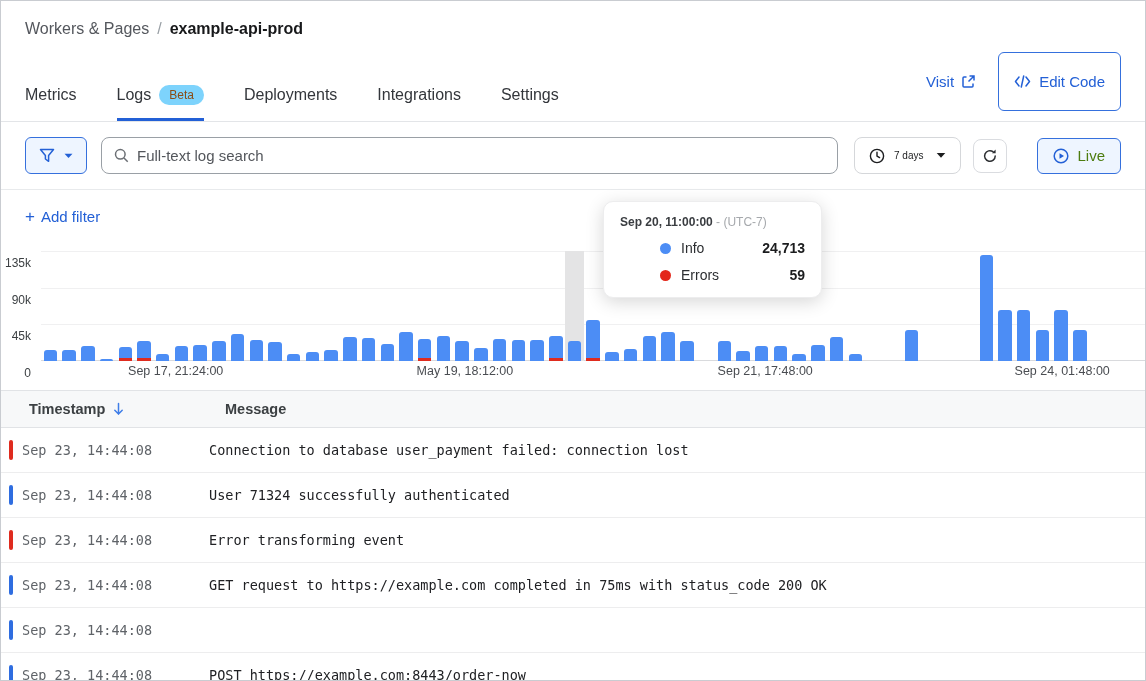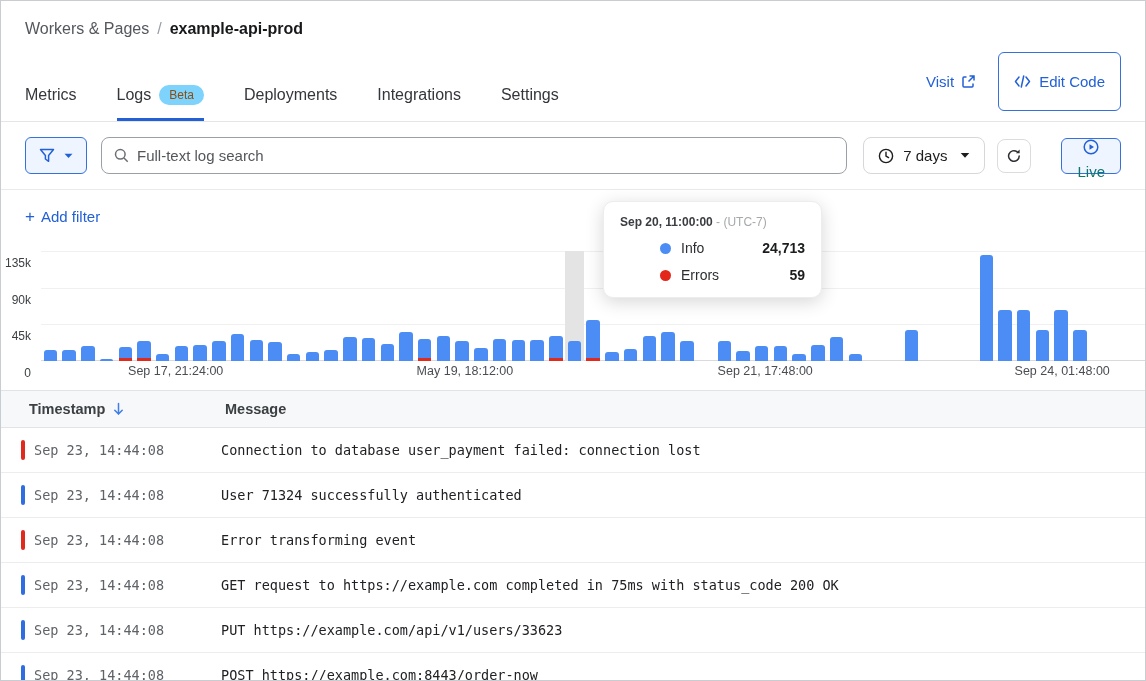--- a/index.html
+++ b/index.html
@@ -28,25 +28,25 @@
   .hdr-divider { border-bottom:1px solid #e3e5e8; }
   
   .toolbar { display:flex; align-items:center; gap:10px; padding:15px 24px; border-bottom:1px solid #e8eaec; }
   .filter-btn { display:flex; align-items:center; justify-content:center; gap:9px; width:62px; height:37px;
        background:#eef5ff; border:1px solid #3570dd; border-radius:6px; cursor:pointer; }
   .search-wrap { flex:1; display:flex; align-items:center; gap:8px; height:37px; margin-left:4px;
        border:1px solid #9aa0a6; border-radius:8px; padding:0 12px; background:#fff; }
   .search-wrap input { border:none; outline:none; flex:1; font-size:15px; font-family:"Liberation Sans",sans-serif; color:#202124; }
   .search-wrap input::placeholder { color:#53565b; }
   .time-btn { display:flex; align-items:center; gap:9px; height:37px; padding:0 14px; margin-left:6px;
-       background:#fff; border:1px solid #d5d7da; border-radius:8px; font-size:15px; color:#1c1d1f; cursor:pointer; }
+       background:#fff; border:1px solid #d5d7da; border-radius:8px; font-size:10px; color:#1c1d1f; cursor:pointer; }
   .refresh-btn { display:flex; align-items:center; justify-content:center; width:34px; height:34px; margin-left:2px;
        background:#fff; border:1px solid #dadce0; border-radius:8px; cursor:pointer; }
   .live-btn { display:flex; align-items:center; gap:8px; height:36px; padding:0 15px; margin-left:20px;
-       background:#eef5ff; border:1px solid #3570dd; border-radius:6px; color:#0f766e; font-size:15px; cursor:pointer;flex-direction:column; }
+       background:#eef5ff; border:1px solid #3570dd; border-radius:6px; color:#4d7c0f; font-size:15px; cursor:pointer; }
   
   .add-filter-row { padding:18px 24px 17px; }
   .add-filter { display:inline-flex; align-items:center; gap:6px; color:#2360d6; font-size:15px; cursor:pointer; }
   .plus { font-size:17px; line-height:1; }
   
   .chart { position:relative; padding:8px 0 8px 0; }
   .plot-wrap { position:relative; margin-left:40px; height:110px; }
   .gridline { position:absolute; left:0; right:0; height:1px; background:#f0f0f1; }
   .gridline.base { background:#d9dadd; }
   .bars { position:absolute; inset:0; display:flex; align-items:flex-end; }
@@ -65,21 +65,21 @@
   .tt-row { display:flex; align-items:center; gap:10px; margin-top:11px; font-size:14px;padding-left:40px; }
   .tt-row:first-of-type { margin-top:16px; }
   .tt-dot { width:11px; height:11px; border-radius:50%; flex:none; }
   .tt-label { color:#2c2e31; }
   .tt-val { margin-left:auto; font-weight:700; color:#1b1c1e; }
   
   .tbl-header { display:flex; align-items:center; height:38px; background:#f7f8f9;
        border-top:1px solid #e1e3e6; border-bottom:1px solid #e1e3e6; padding-left:28px;
        font-size:14.5px; font-weight:700; color:#3c4043; }
   .col-ts { width:196px; display:flex; align-items:center; gap:7px; }
-  .log-row { display:flex; align-items:center; height:45px; padding-left:20px;
+  .log-row { display:flex; align-items:center; height:45px; padding-left:8px;
        border-bottom:1px solid #ededee; font-family:"DejaVu Sans Mono", monospace; font-size:13.5px; cursor:pointer; }
   .ind { width:4px; height:20px; border-radius:2px; margin-right:9px; flex:none; }
   .row-ts { width:187px; color:#5f6368; flex:none; }
   .row-msg { color:#202124; white-space:nowrap; }
   svg { display:block; }
 </style>
 </head>
 <body>
 
 <div class="frame">
@@ -432,21 +432,20 @@
         <span class="row-msg">Error transforming event</span>
       </div>
       <div class="log-row">
         <span class="ind" style="background: rgb(47, 109, 224);"></span>
         <span class="row-ts">Sep 23, 14:44:08</span>
         <span class="row-msg">GET request to https://example.com completed in 75ms with status_code 200 OK</span>
       </div>
       <div class="log-row">
         <span class="ind" style="background: rgb(47, 109, 224);"></span>
         <span class="row-ts">Sep 23, 14:44:08</span>
-        <span class="row-msg">PUT https://example.com/api/v1/users/33623</span>
       </div>
       <div class="log-row">
         <span class="ind" style="background: rgb(47, 109, 224);"></span>
         <span class="row-ts">Sep 23, 14:44:08</span>
         <span class="row-msg">POST https://example.com:8443/order-now</span>
       </div>
     </div>
 
 </div>
 

